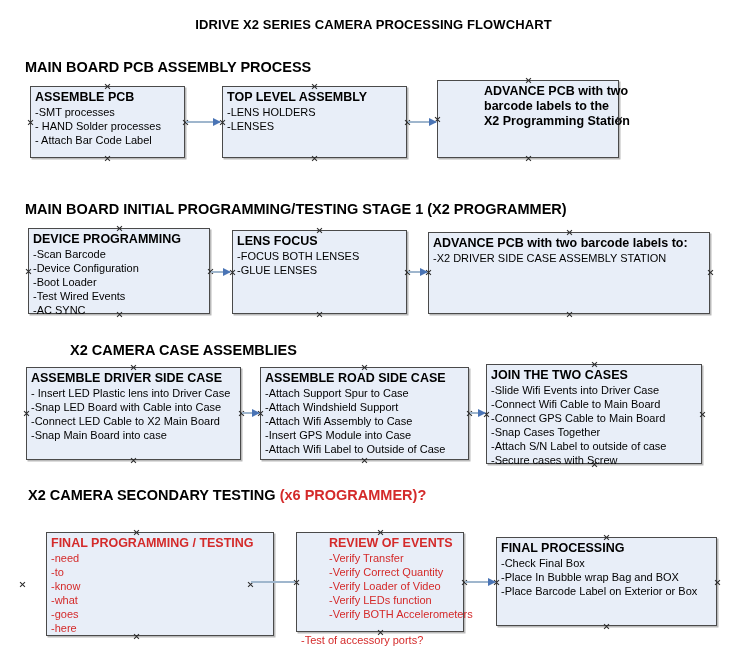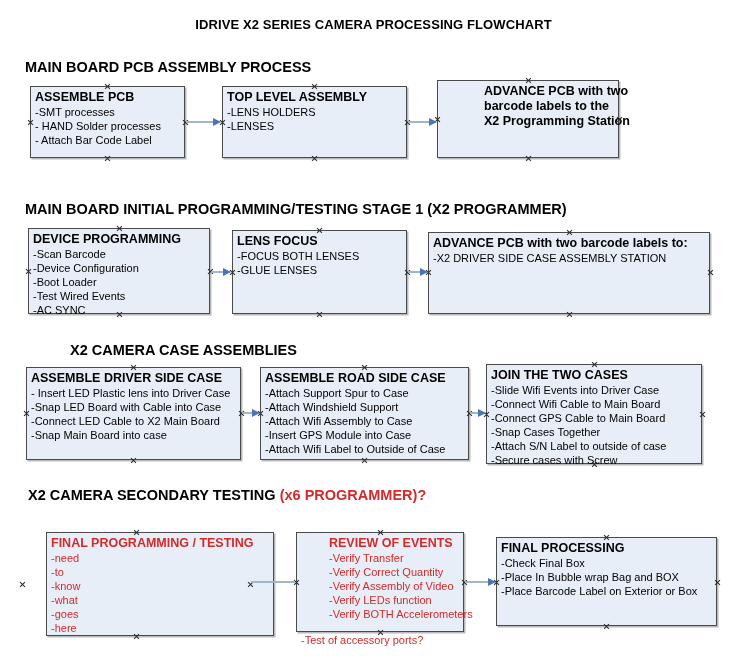--- a/index.html
+++ b/index.html
@@ -292,21 +292,21 @@
   <div class="handle" style="left:136px; top:532px;"></div>
   <div class="handle" style="left:136px; top:636px;"></div>
   <div class="handle" style="left:22px; top:584px;"></div>
   <div class="handle" style="left:250px; top:584px;"></div>
 
   <div class="node red" style="left:296px; top:532px; width:168px; height:100px;padding-left:28px;">
     <div class="inner">
       <div class="ntitle">REVIEW OF EVENTS</div>
       <div class="nline">-Verify Transfer</div>
       <div class="nline">-Verify Correct Quantity</div>
-      <div class="nline">-Verify Assembly of Video</div>
+      <div class="nline">-Verify Loader of Video</div>
       <div class="nline">-Verify LEDs function</div>
       <div class="nline">-Verify BOTH Accelerometers</div>
     </div>
     <div class="overflow-line" style="top:100px;">-Test of accessory ports?</div>
   </div>
   <div class="handle" style="left:380px; top:532px;"></div>
   <div class="handle" style="left:380px; top:632px;"></div>
   <div class="handle" style="left:296px; top:582px;"></div>
   <div class="handle" style="left:464px; top:582px;"></div>
 

